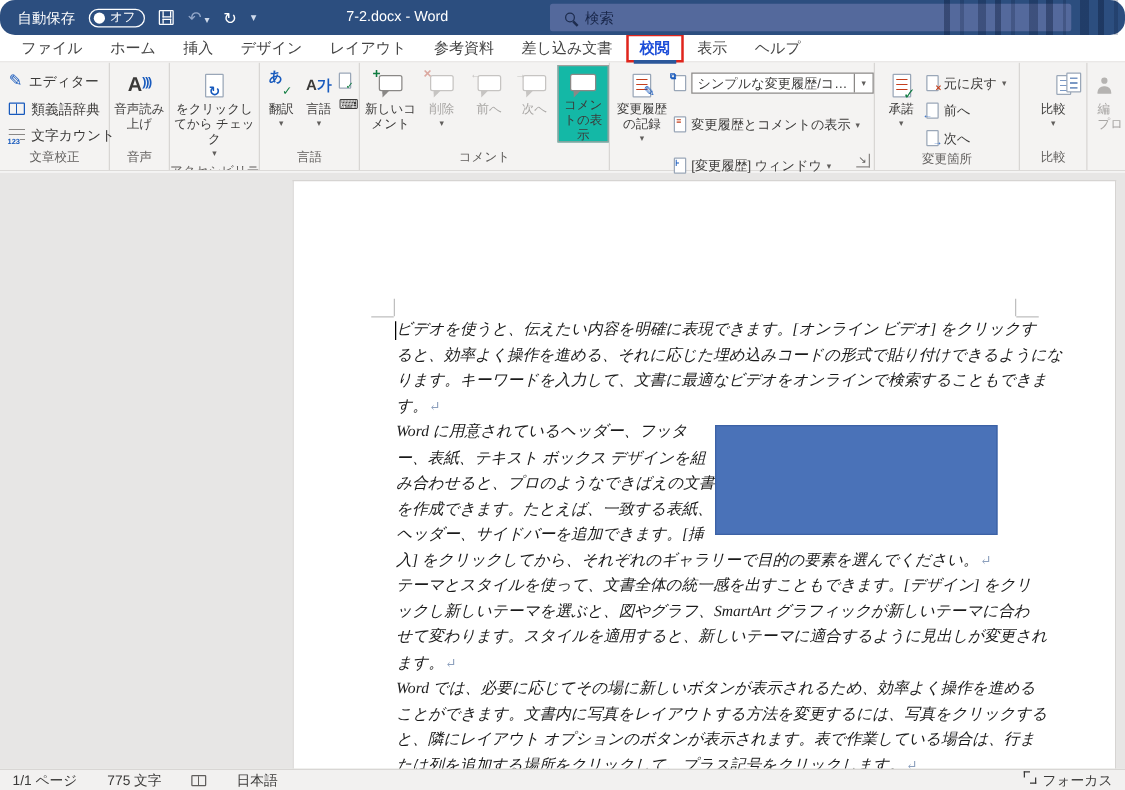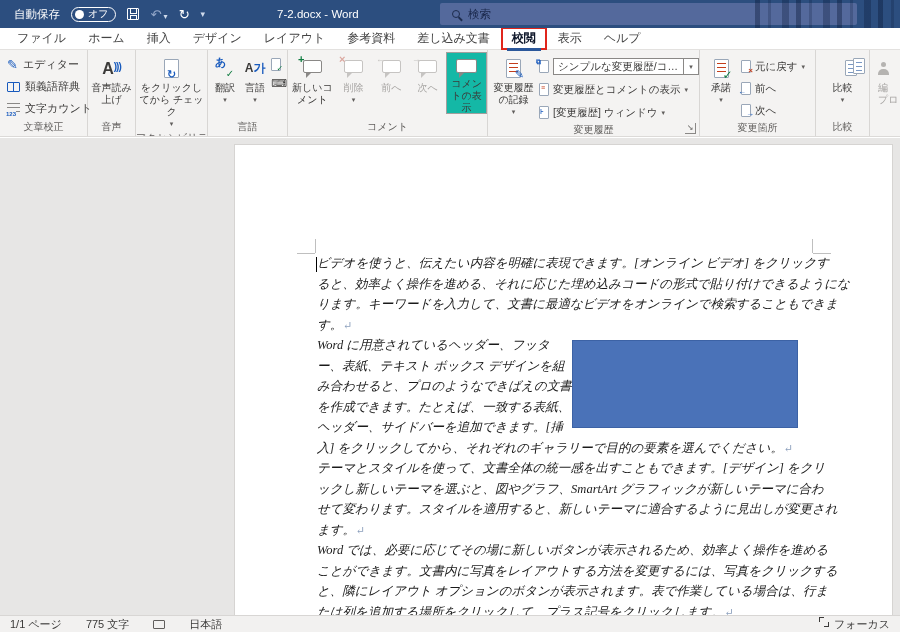--- a/index.html
+++ b/index.html
@@ -1,40 +1,40 @@
 <!DOCTYPE html>
 <html><head>
 <meta charset="utf-8">
 <style>
   * { margin:0; padding:0; box-sizing:border-box; }
   html,body { width:900px; height:632px; overflow:hidden; }
   body { font-family:"Liberation Sans","DejaVu Sans",sans-serif; position:relative; background:#fff; }
 
   
-  .titlebar { position:absolute; left:0; top:0; width:900px; height:28px; background:#2c4e7f; display:flex; align-items:center; color:#fff; font-size:11.5px; z-index:5; }
+  .titlebar { position:absolute; left:0; top:0; width:900px; height:28px; background:#2c4e7f; display:flex; align-items:center; color:#fff; font-size:11.5px; z-index:5;border-radius:12px; }
   .tb-left { display:flex; align-items:center; gap:11px; margin-left:14px; }
   .autosave-pill { display:flex; align-items:center; gap:4px; border:1px solid #ffffff; border-radius:9px; height:15px; padding:0 7px 0 3px; font-size:10px; }
   .autosave-dot { width:9px; height:9px; background:#fff; border-radius:50%; display:inline-block; }
   .ic-save { width:12px; height:12px; border:1.5px solid #fff; border-radius:1px; position:relative; display:inline-block; }
   .ic-save::before { content:""; position:absolute; left:2px; top:0; width:5px; height:4px; border:1px solid #fff; border-top:none; }
   .ic-save::after { content:""; position:absolute; left:2px; bottom:0; width:5px; height:3px; border:1px solid #fff; border-bottom:none; }
   .ic-undo { color:#93a7c9; font-size:13px; line-height:1; }
   .ic-redo { color:#fff; font-size:13px; line-height:1; }
   .tb-chev { color:#cfdaeb; font-size:8px; }
   .tb-title { margin-left:72px; color:#fff; font-size:11.5px; white-space:nowrap; }
   .tb-search { position:absolute; left:440px; top:3px; width:417px; height:22px; background:#54699c; border-radius:2px; display:flex; align-items:center; gap:8px; padding-left:12px; color:#19274a; font-size:11.5px; }
   .ic-mag { width:8px; height:8px; border:1.5px solid #1d2c4e; border-radius:50%; position:relative; display:inline-block; }
   .ic-mag::after { content:""; position:absolute; width:5px; height:1.5px; background:#1d2c4e; transform:rotate(45deg); right:-4px; bottom:-2px; }
   .tb-stripes { position:absolute; right:0; top:0; width:145px; height:28px;
     background:repeating-linear-gradient(90deg, rgba(8,22,52,.38) 0 5px, transparent 5px 13px, rgba(8,22,52,.22) 13px 16px, transparent 16px 27px, rgba(8,22,52,.30) 27px 34px, transparent 34px 41px); }
 
   
   .tabrow { position:absolute; left:0; top:28px; width:900px; height:22px; background:#ffffff; border-bottom:1px solid #e3e1df; display:flex; align-items:center; padding-left:6px; font-size:12px; color:#444; z-index:4; }
   .tab { padding:3px 11px; white-space:nowrap; position:relative; }
-  .tab.active { font-weight:bold; color:#0f172a; border:2px solid #e0251c; padding:1px 9px; }
+  .tab.active { font-weight:bold; color:#1d4ed8; border:2px solid #e0251c; padding:1px 9px; }
   .tab.active::after { content:""; position:absolute; left:4px; right:4px; bottom:-3px; height:3px; background:#2b579a; }
 
   
   .ribbon { position:absolute; left:0; top:50px; width:900px; height:87px; background:#f4f3f2; border-bottom:1px solid #dcdad8; display:flex; z-index:3; }
   .rgroup { display:flex; flex-direction:column; border-right:1px solid #d8d6d4; position:relative; }
   .g-body { flex:1; display:flex; align-items:flex-start; }
   .g-label { height:17px; text-align:center; font-size:10px; color:#605e5c; line-height:15px; white-space:nowrap; overflow:hidden; }
   .stackcol { display:flex; flex-direction:column; justify-content:space-between; padding:7px 4px 2px 7px; height:68px; }
   .srow { display:flex; align-items:center; gap:5px; font-size:11px; color:#3b3a39; white-space:nowrap; }
   .bigbtn { display:flex; flex-direction:column; align-items:center; padding-top:6px; font-size:10px; color:#3b3a39; text-align:center; line-height:12px; word-break:break-all; }
@@ -253,21 +253,21 @@
       <div class="bigbtn" style="width:46px;">
         <span class="bicon">
             <span class="pg">
               <span class="rl"></span>
               <span class="ov blu" style="right:-4px; bottom:-3px; font-size:11px;">✎</span>
             </span>
           </span>
         <span>変更履歴の記録</span>
         <span class="chev">▾</span>
       </div>
-      <div style="display:flex; flex-direction:column; gap:4px; padding-top:7px;">
+      <div style="display:flex; flex-direction:column; gap:14px; padding-top:7px;">
         <div class="minirow">
           <span class="mpg">
               <span class="ov blu" style="left:-4px; top:-3px; font-size:7px;">⧉</span>
             </span>
           <span class="combo">
             <span class="ctext">シンプルな変更履歴/コ…</span>
             <span class="cbtn">
                 <span class="chev">▾</span>
               </span>
           </span>

